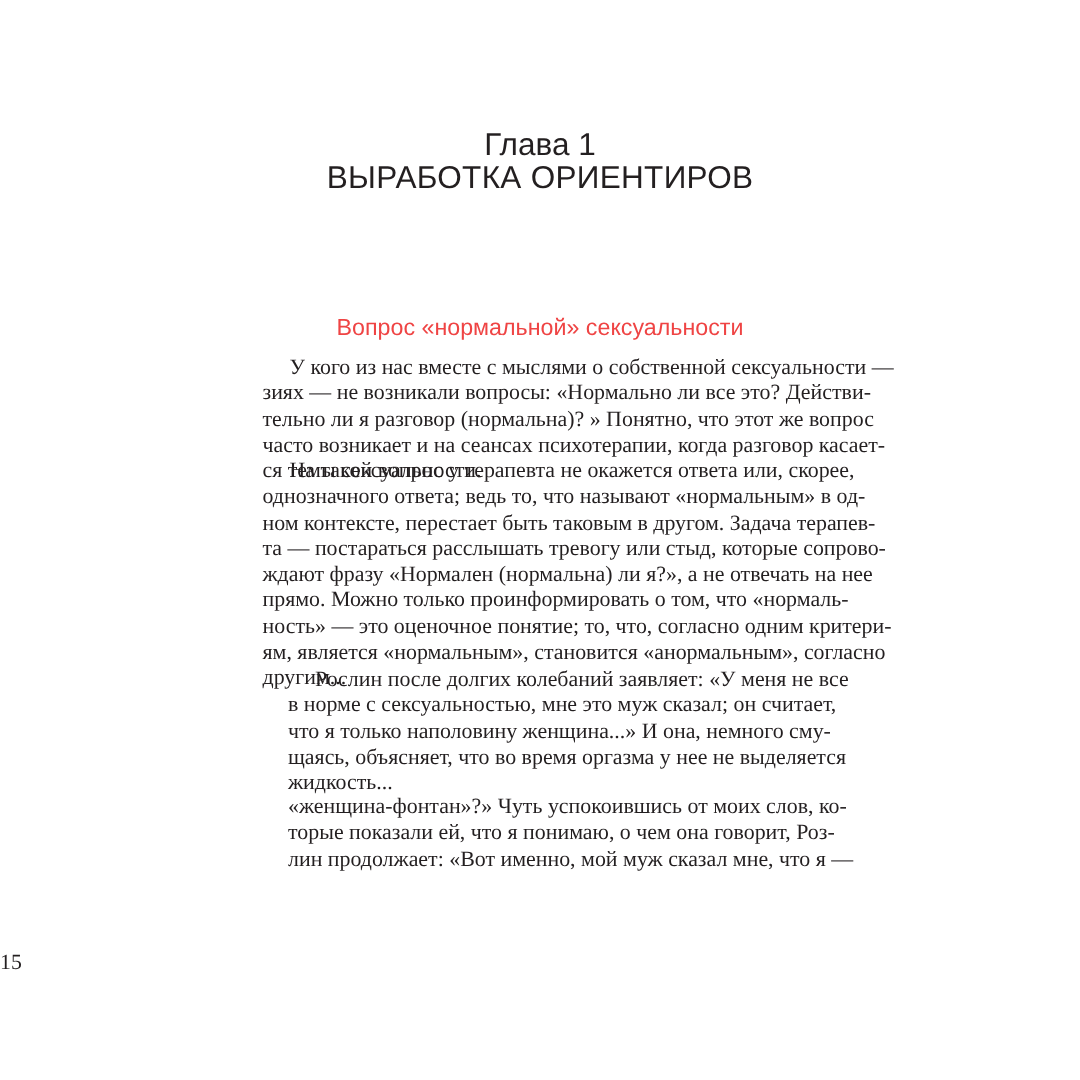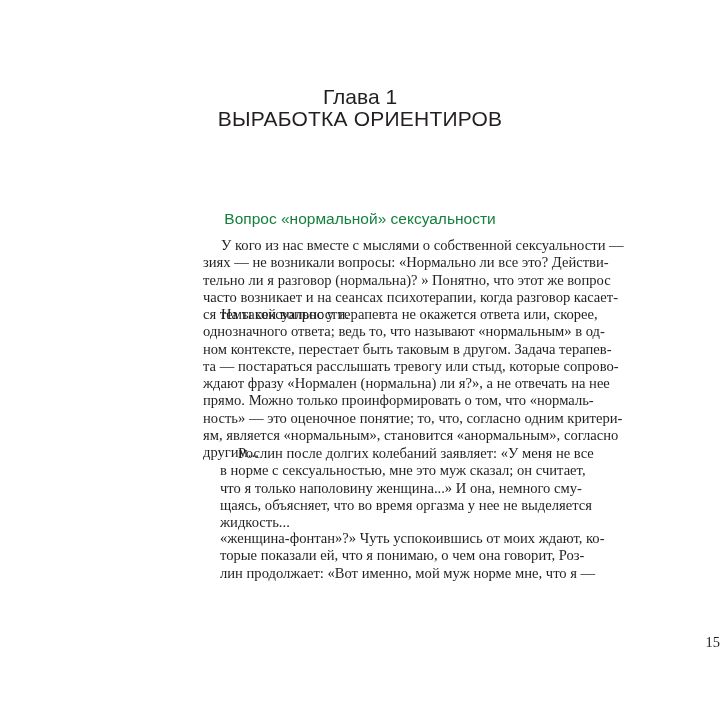--- a/index.html
+++ b/index.html
@@ -1,31 +1,31 @@
 <!DOCTYPE html>
 <html><head>
 <meta charset="utf-8">
 <style>
   html, body { margin: 0; padding: 0; background: #ffffff; }
   body { width: 720px; height: 720px; position: relative; overflow: hidden; }
   .page { position: absolute; left: 0; top: 0; width: 628px; height: 720px; background: #fff; color: #231f20; }
   .chapter { position: absolute; left: 0; width: 720px; text-align: center; font-family: "Liberation Sans", sans-serif; color: #231f20; font-size: 21px; line-height: 22px; }
   .chapter-num { top: 86px; }
   .chapter-title { top: 108px; letter-spacing: 0.2px; }
-  .section-title { position: absolute; top: 210px; left: 0; width: 720px; text-align: center; font-family: "Liberation Sans", sans-serif; font-size: 15.5px; color: #15803d; }
-  .body { position: absolute; left: 175px; width: 372px; font-family: "Liberation Serif", serif; font-size: 14.6px; line-height: 17.3px; color: #231f20; margin-left: 28px; }
+  .section-title { position: absolute; top: 210px; left: 0; width: 720px; text-align: center; font-family: "Liberation Sans", sans-serif; font-size: 15.5px; color: #ef4444; }
+  .body { position: absolute; left: 175px; width: 372px; font-family: "Liberation Serif", serif; font-size: 14.6px; line-height: 17.3px; color: #231f20; }
   .line { display: block; white-space: nowrap; text-align: justify; text-align-last: justify; height: 17.3px; }
   .line.last { text-align-last: left; }
   .indent { padding-left: 18px; }
   .quote { left: 192px; width: 355px; }
   .p1 { top: 237px; }
   .p2 { top: 306px; }
   .q1 { top: 445px; }
   .q2 { top: 530px; }
-  .page-number { position: absolute; top: 634px; left: 0; width: 720px; text-align: right; font-family: "Liberation Serif", serif; font-size: 14.5px; color: #231f20; }
+  .page-number { position: absolute; top: 634px; left: 0; width: 720px; text-align: left; font-family: "Liberation Serif", serif; font-size: 14.5px; color: #231f20; }
 </style>
 </head>
 <body>
 
 <div class="page">
 
   <div class="chapter chapter-num">Глава 1</div>
   <div class="chapter chapter-title">ВЫРАБОТКА ОРИЕНТИРОВ</div>
 
   <div class="section-title">Вопрос «нормальной» сексуальности</div>
@@ -52,20 +52,20 @@
     <span class="line">ном контексте, перестает быть таковым в другом. Задача терапев-</span>
     <span class="line">та — постараться расслышать тревогу или стыд, которые сопрово-</span>
     <span class="line">ждают фразу «Нормален (нормальна) ли я?», а не отвечать на нее</span>
     <span class="line">прямо. Можно только проинформировать о том, что «нормаль-</span>
     <span class="line">ность» — это оценочное понятие; то, что, согласно одним критери-</span>
     <span class="line">ям, является «нормальным», становится «анормальным», согласно</span>
     <span class="line last">другим...</span>
   </div>
 
   <div class="body quote q2">
-    <span class="line">«женщина-фонтан»?» Чуть успокоившись от моих ждают, ко-</span>
+    <span class="line">«женщина-фонтан»?» Чуть успокоившись от моих слов, ко-</span>
     <span class="line">торые показали ей, что я понимаю, о чем она говорит, Роз-</span>
-    <span class="line">лин продолжает: «Вот именно, мой муж норме мне, что я —</span>
+    <span class="line">лин продолжает: «Вот именно, мой муж сказал мне, что я —</span>
   </div>
 
   <div class="page-number">15</div>
 
 </div>
 
 </body></html>

